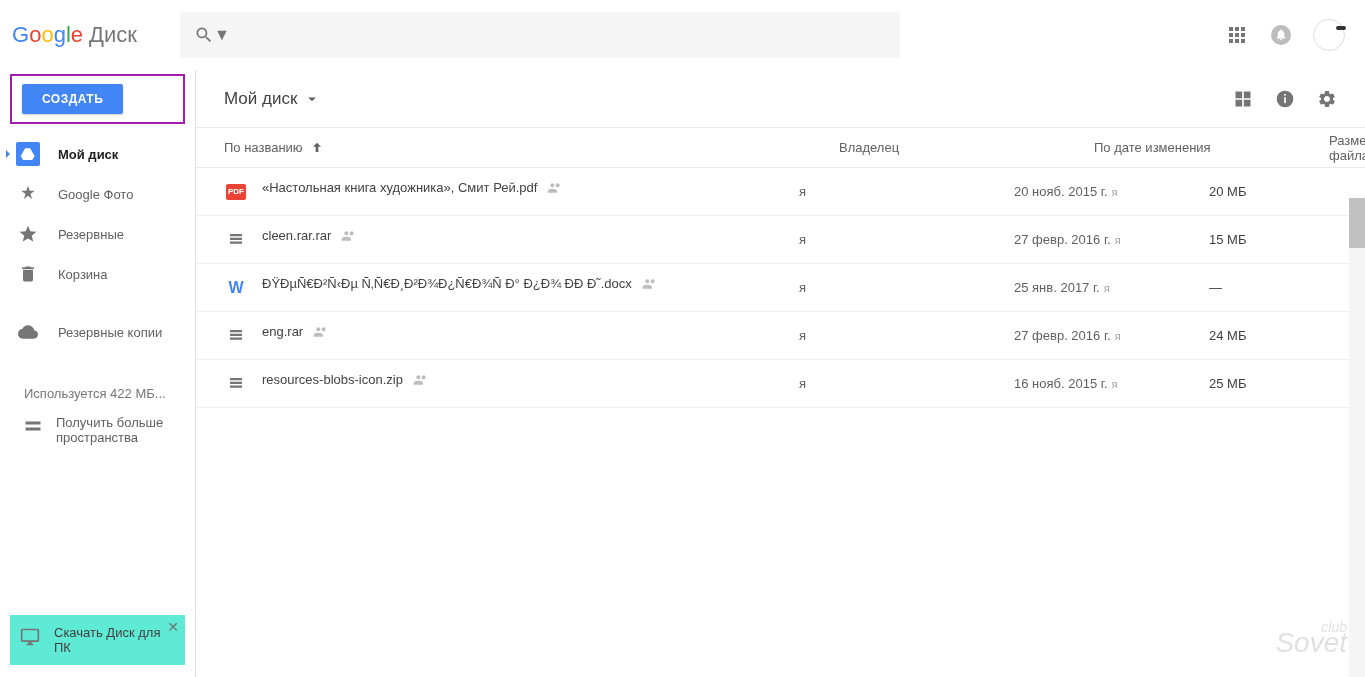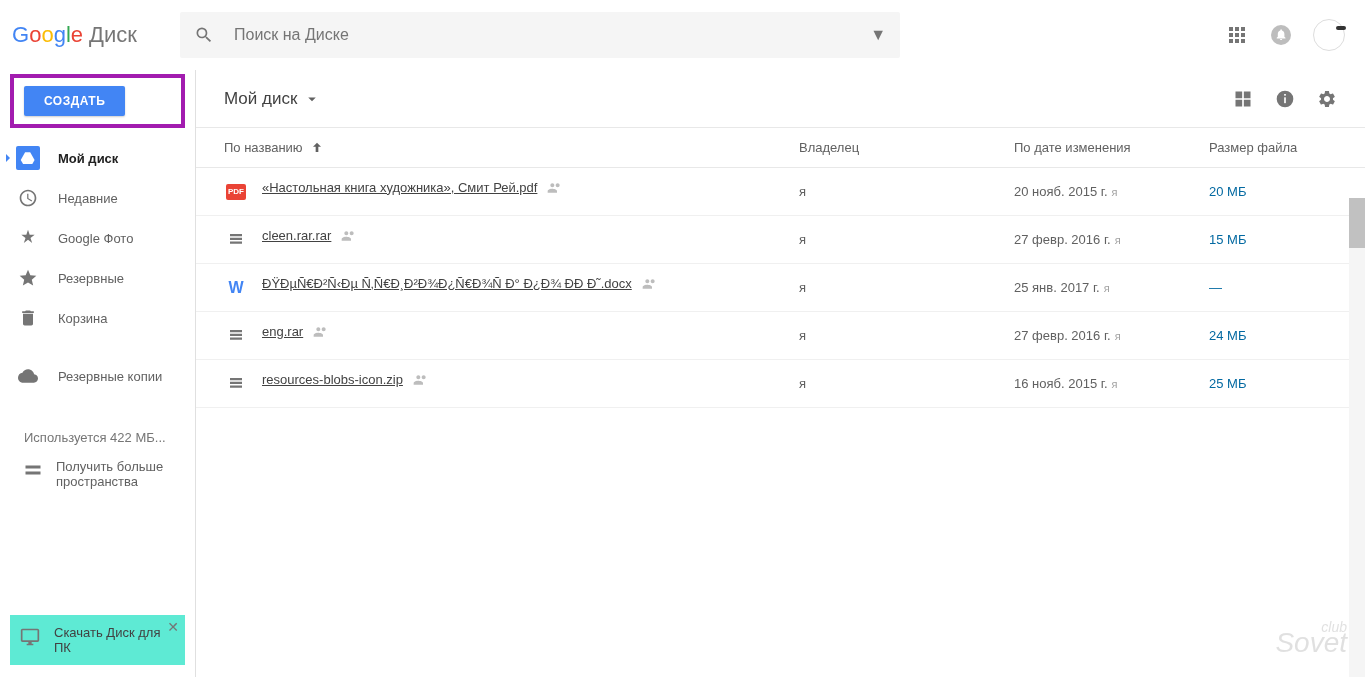--- a/index.html
+++ b/index.html
@@ -15,21 +15,21 @@
 .search-bar svg { fill: #757575; }
 .search-input { background: transparent; border: none; outline: none; font-size: 16px; color: #757575; margin-left: 20px; flex: 1; }
 .search-dd { color: #757575; }
 .header-right { position: absolute; right: 20px; display: flex; align-items: center; gap: 20px; }
 .hicon { width: 24px; height: 24px; fill: #757575; cursor: pointer; }
 .avatar { width: 32px; height: 32px; border-radius: 50%; background: #fff; border: 1px solid #ddd; position: relative; }
 .avatar::after { content: ""; position: absolute; right: -2px; top: 6px; width: 10px; height: 4px; background: #333; border-radius: 2px; }
 
 
 .sidebar { position: absolute; left: 0; top: 70px; width: 195px; bottom: 0; display: flex; flex-direction: column; }
-.create-wrap { border: 4px solid #a21caf; padding: 8px 10px; margin: 4px 10px 10px 10px; }
+.create-wrap { border: 2px solid #a21caf; padding: 8px 10px; margin: 4px 10px 10px 10px; }
 .create-btn { background: #4285F4; color: #fff; border: none; padding: 8px 20px; font-size: 12px; font-weight: bold; letter-spacing: 0.5px; cursor: pointer; border-radius: 2px; box-shadow: 0 1px 2px rgba(0,0,0,0.2); }
 .nav { list-style: none; }
 .nav-item { display: flex; align-items: center; height: 40px; padding: 0 12px 0 6px; cursor: pointer; font-size: 13px; color: #616161; }
 .nav-item.active { color: #212121; font-weight: bold; }
 .nav-item.active .tri { border-left-color: #4285F4; }
 .tri { width: 0; height: 0; border-top: 4px solid transparent; border-bottom: 4px solid transparent; border-left: 4px solid transparent; margin-right: 6px; }
 .nav-icon { width: 24px; height: 24px; margin-right: 18px; display: flex; align-items: center; justify-content: center; }
 .nav-icon svg { fill: #757575; width: 20px; height: 20px; }
 .nav-item.active .nav-icon.drive-ic svg { fill: #fff; }
 .drive-ic { background: #4285F4; border-radius: 2px; width: 24px; height: 24px; }
@@ -42,40 +42,40 @@
 .download-close { position: absolute; right: 6px; top: 4px; color: #757575; font-size: 14px; cursor: pointer; }
 
 
 .main { position: absolute; left: 195px; right: 0; top: 70px; bottom: 0; border-left: 1px solid #e0e0e0; }
 .toolbar { height: 58px; display: flex; align-items: center; padding: 0 28px; border-bottom: 1px solid #e8e8e8; }
 .breadcrumb { font-size: 17px; color: #424242; display: flex; align-items: center; cursor: pointer; font-weight: 500; }
 .breadcrumb svg { fill: #616161; margin-left: 6px; }
 .toolbar-right { margin-left: auto; display: flex; gap: 22px; }
 .toolbar-right svg { fill: #757575; cursor: pointer; }
 
-.col-headers { height: 40px; display: flex; align-items: center; padding: 0 28px; border-bottom: 1px solid #e8e8e8; font-size: 13px; color: #616161; }
+.col-headers { height: 40px; display: flex; align-items: center; padding: 0 28px; border-bottom: 1px solid #e8e8e8; font-size: 13px; color: #616161; gap: 40px; }
 .col-name { flex: 0 0 575px; display: flex; align-items: center; }
 .col-name svg { margin-left: 6px; fill: #616161; }
 .col-owner { flex: 0 0 215px; }
 .col-date { flex: 0 0 195px; }
 .col-size { flex: 1; }
 
 .row { height: 48px; display: flex; align-items: center; padding: 0 28px; border-bottom: 1px solid #f0f0f0; font-size: 13px; color: #424242; cursor: pointer; }
 .file-icon { width: 24px; height: 24px; margin-right: 14px; display: flex; align-items: center; justify-content: center; flex-shrink: 0; }
 .pdf-ic { background: #ea4335; color: #fff; font-size: 8px; font-weight: bold; border-radius: 2px; width: 20px; height: 16px; display: flex; align-items: center; justify-content: center; }
 .zip-ic svg { fill: #757575; }
 .doc-ic { color: #4285F4; font-weight: bold; font-size: 16px; }
-.fname { display: flex; align-items: center; text-decoration: underline; }
+.fname { display: flex; align-items: center; }
 .shared-ic { margin-left: 10px; }
 .shared-ic svg { fill: #bdbdbd; width: 16px; height: 16px; }
 .cell-name { flex: 0 0 575px; display: flex; align-items: flex-start; }
 .cell-owner { flex: 0 0 215px; color: #616161; }
 .cell-date { flex: 0 0 195px; color: #616161; }
 .cell-date .me { font-size: 11px; color: #9e9e9e; margin-left: 4px; }
-.cell-size { flex: 1; color: #0369a1; }
+.cell-size { flex: 1; color: #404040; }
 
 .scrollbar { position: absolute; right: 0; top: 128px; width: 16px; bottom: 0; background: #f5f5f5; }
 .scroll-thumb { background: #c1c1c1; width: 100%; height: 50px; border-radius: 0; }
 
 .watermark { position: absolute; right: 18px; bottom: 18px; opacity: 0.25; font-family: cursive; font-size: 28px; color: #888; font-style: italic; pointer-events: none; }
 .watermark .sm { font-size: 14px; display: block; text-align: right; margin-bottom: -8px; }
 </style>
 </head>
 <body>
 
@@ -88,21 +88,20 @@
         <span class="g-blue">g</span>
         <span class="g-green">l</span>
         <span class="g-red">e</span>
     </span>
     <span class="prod-name">Диск</span>
   </div>
   <div class="search-bar">
     <svg width="20" height="20" viewBox="0 0 24 24">
         <path d="M15.5 14h-.79l-.28-.27A6.471 6.471 0 0016 9.5 6.5 6.5 0 109.5 16c1.61 0 3.09-.59 4.23-1.57l.27.28v.79l5 4.99L20.49 19l-4.99-5zm-6 0C7.01 14 5 11.99 5 9.5S7.01 5 9.5 5 14 7.01 14 9.5 11.99 14 9.5 14z"></path>
       </svg>
-    <input class="search-input" placeholder="Поиск на Диске" style="">
     <span class="search-dd">▼</span>
   </div>
   <div class="header-right">
     <svg class="hicon" viewBox="0 0 24 24">
         <path d="M4 4h4v4H4zm6 0h4v4h-4zm6 0h4v4h-4zM4 10h4v4H4zm6 0h4v4h-4zm6 0h4v4h-4zM4 16h4v4H4zm6 0h4v4h-4zm6 0h4v4h-4z"></path>
       </svg>
     <svg class="hicon" viewBox="0 0 24 24">
         <circle cx="12" cy="12" r="10" fill="#bdbdbd"></circle>
         <path fill="#fff" d="M12 22c1.1 0 2-.9 2-2h-4c0 1.1.9 2 2 2zm6-6v-5c0-3.07-1.64-5.64-4.5-6.32V4c0-.83-.67-1.5-1.5-1.5s-1.5.67-1.5 1.5v.68C7.63 5.36 6 7.92 6 11v5l-2 2v1h16v-1l-2-2z" transform="scale(0.55) translate(10,9)"></path>
       </svg>
@@ -116,29 +115,20 @@
   </div>
   <ul class="nav">
     <li class="nav-item active">
       <span class="tri"></span>
       <span class="nav-icon drive-ic">
           <svg viewBox="0 0 24 24">
             <path d="M7.71 3.5L1.15 15l3.43 6h13.85l3.42-6L15.29 3.5H7.71z"></path>
           </svg>
         </span>
       <span>Мой диск</span>
-    </li>
-    <li class="nav-item">
-      <span class="tri"></span>
-      <span class="nav-icon">
-          <svg viewBox="0 0 24 24">
-            <path d="M12 2C6.5 2 2 6.5 2 12s4.5 10 10 10 10-4.5 10-10S17.5 2 12 2zm0 18c-4.41 0-8-3.59-8-8s3.59-8 8-8 8 3.59 8 8-3.59 8-8 8zm.5-13H11v6l5.2 3.2.8-1.3-4.5-2.7V7z"></path>
-          </svg>
-        </span>
-      <span>Недавние</span>
     </li>
     <li class="nav-item">
       <span class="tri"></span>
       <span class="nav-icon">
           <svg viewBox="0 0 24 24">
             <path d="M12 2l-2 6H4l5 4-2 6 5-4 5 4-2-6 5-4h-6z"></path>
           </svg>
         </span>
       <span>Google Фото</span>
     </li>

